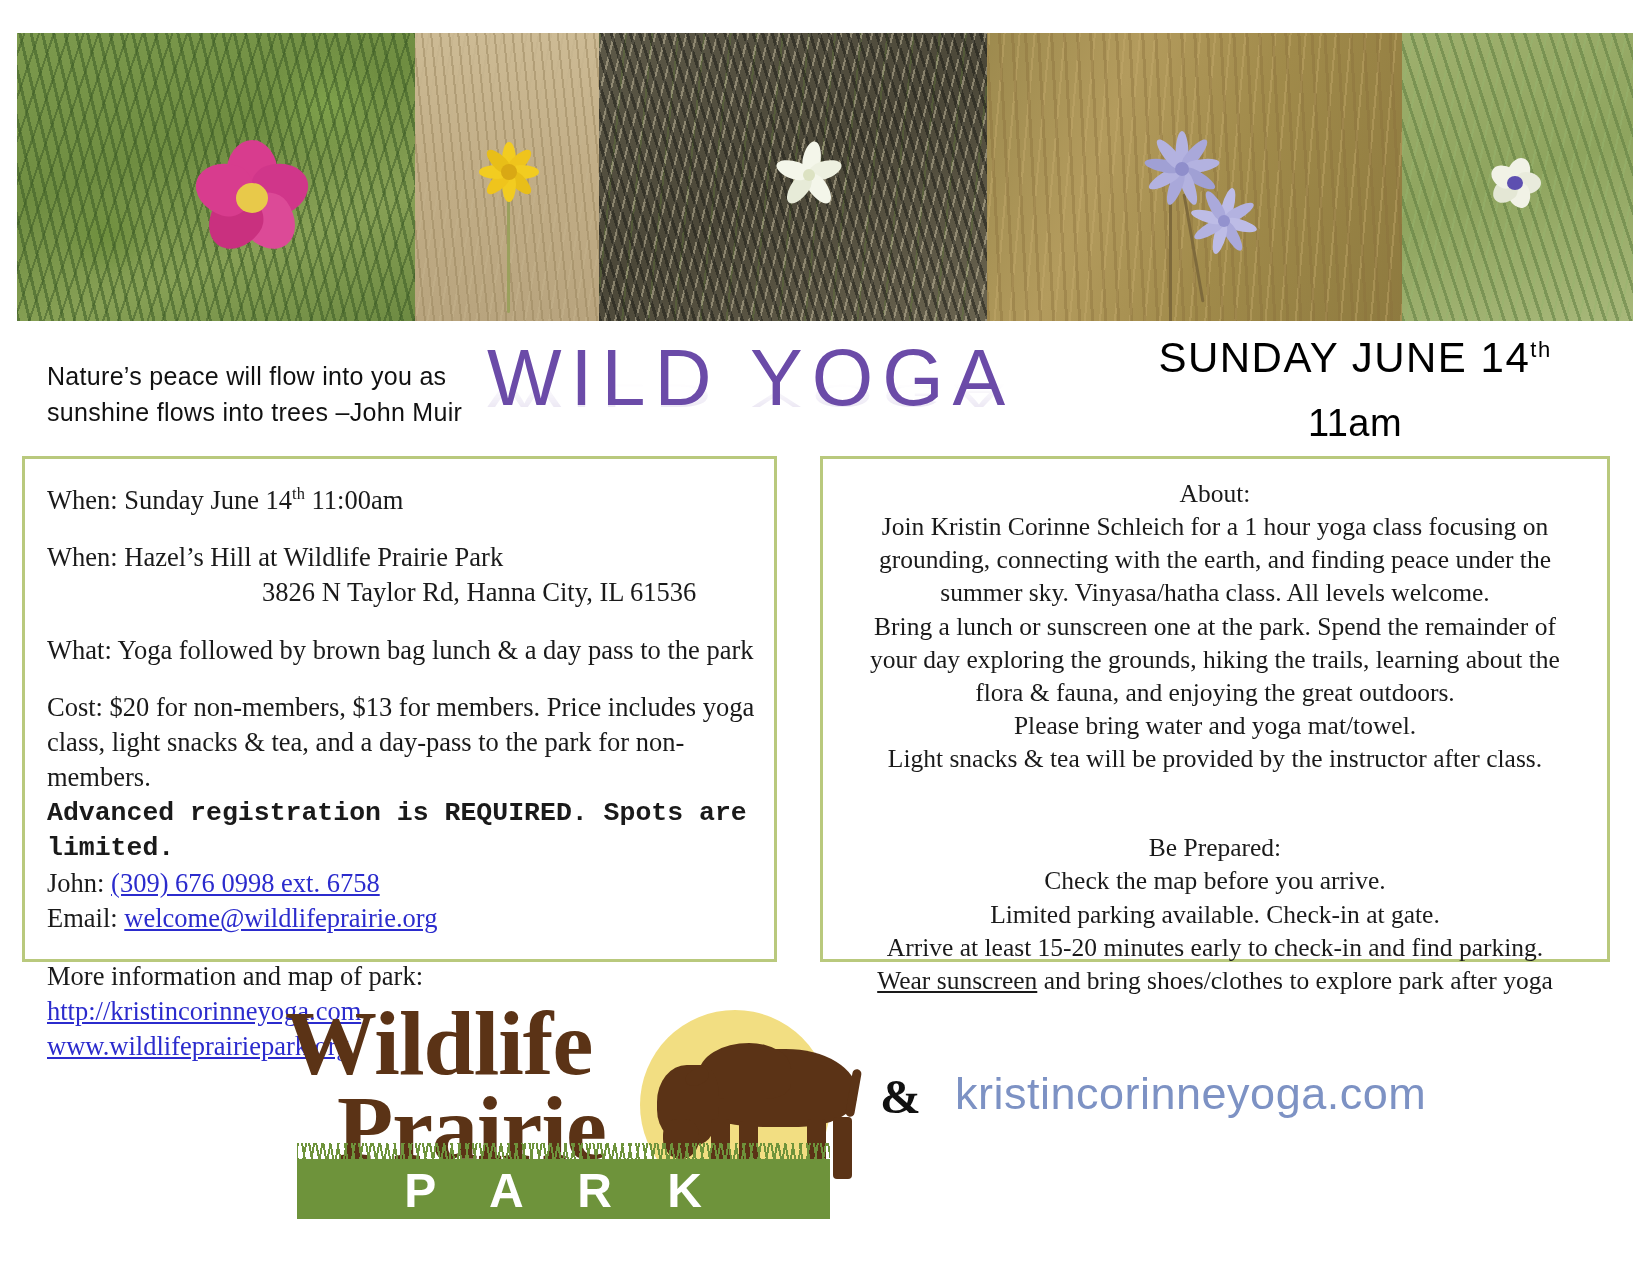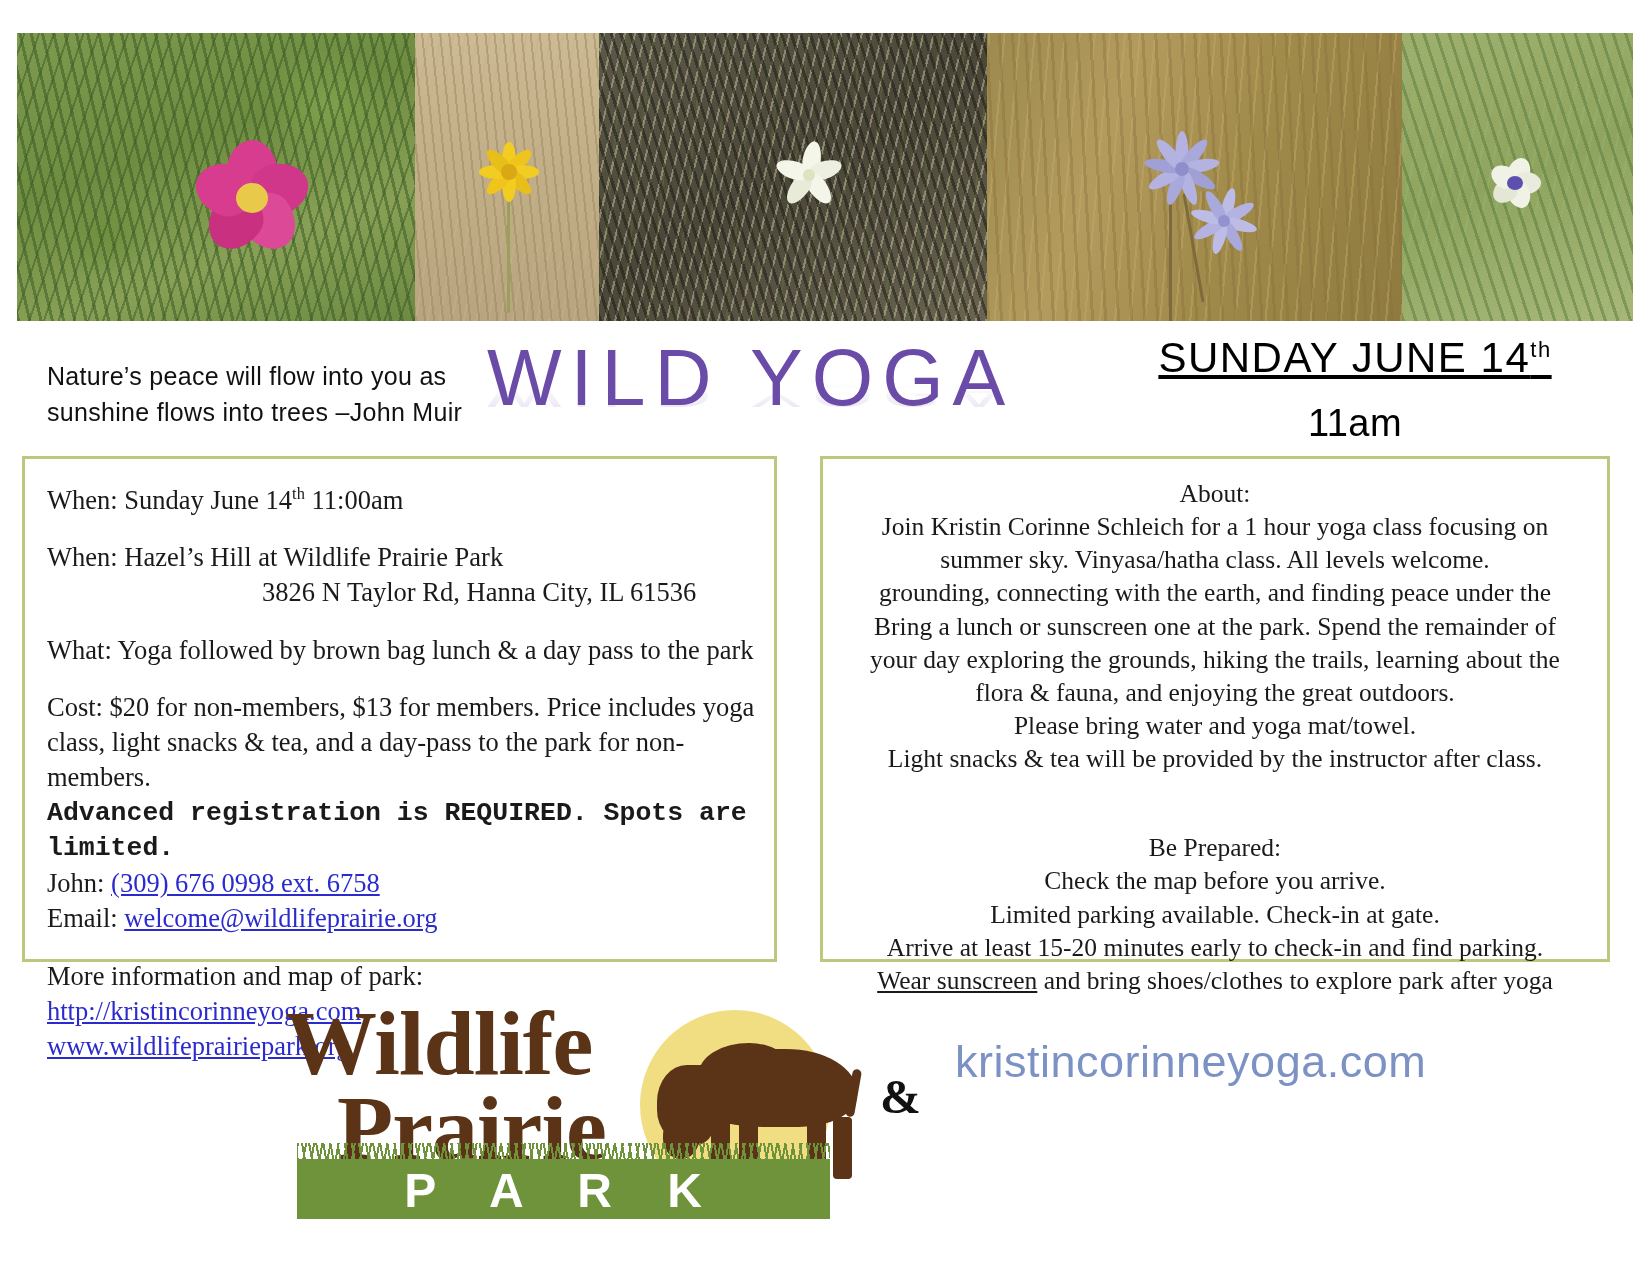--- a/index.html
+++ b/index.html
@@ -85,21 +85,21 @@
     transform:scaleY(-0.42);transform-origin:top left;
     opacity:.20;
     -webkit-mask-image:linear-gradient(to bottom, rgba(0,0,0,.75), rgba(0,0,0,0) 85%);
     mask-image:linear-gradient(to bottom, rgba(0,0,0,.75), rgba(0,0,0,0) 85%);
     pointer-events:none;
   }
   .datebox{
     position:absolute;left:1125px;top:334px;width:460px;text-align:center;
     font-family:"Liberation Sans",sans-serif;color:#000;
   }
-  .datebox .d1{font-size:42px;letter-spacing:1.5px;white-space:nowrap;text-decoration:underline;}
+  .datebox .d1{font-size:42px;letter-spacing:1.5px;white-space:nowrap;}
   .datebox .d1 sup{font-size:22px;}
   .datebox .d2{font-size:38px;margin-top:20px;letter-spacing:.5px;}
 
   
   .box{
     position:absolute;border:3px solid #B9C97D;background:#fff;
     box-sizing:border-box;
   }
   .box-left{left:22px;top:456px;width:755px;height:506px;padding:24px 0 0 22px;}
   .box-right{left:820px;top:456px;width:790px;height:506px;padding:18px 14px 0 14px;text-align:center;}
@@ -170,21 +170,21 @@
   .bison .l2{left:84px;top:78px;}
   .bison .l3{left:152px;top:76px;}
   .bison .l4{left:178px;top:74px;}
   .bison .tail{position:absolute;left:194px;top:26px;width:9px;height:48px;background:#5B3316;border-radius:5px;transform:rotate(10deg);}
 
   .amp{
     position:absolute;left:880px;top:1068px;
     font-family:"Liberation Serif",serif;font-size:49px;color:#111;font-weight:bold;
   }
   .kcy{
-    position:absolute;left:955px;top:1036px;
+    position:absolute;left:955px;top:1068px;
     font-family:"Liberation Sans",sans-serif;font-size:45px;color:#7D92C4;
     letter-spacing:.5px;white-space:nowrap;
   }
 </style>
 </head>
 <body>
 
 <div class="page">
 
   <div class="photostrip">
@@ -317,22 +317,22 @@
     <div class="gap"></div>
 
     <p>More information and map of park:</p>
     <p><a class="link" href="#">http://kristincorinneyoga.com</a></p>
     <p><a class="link" href="#">www.wildlifeprairiepark.org</a></p>
   </div>
 
   <div class="box box-right">
     <p>About:</p>
     <p>Join Kristin Corinne Schleich for a 1 hour yoga class focusing on</p>
+    <p>grounding, connecting with the earth, and finding peace under the</p>
     <p>summer sky. Vinyasa/hatha class. All levels welcome.</p>
-    <p>grounding, connecting with the earth, and finding peace under the</p>
     <p>Bring a lunch or sunscreen one at the park. Spend the remainder of</p>
     <p>your day exploring the grounds, hiking the trails, learning about the</p>
     <p>flora &amp; fauna, and enjoying the great outdoors.</p>
     <p>Please bring water and yoga mat/towel.</p>
     <p>Light snacks &amp; tea will be provided by the instructor after class.</p>
 
     <div class="gap-big"></div>
 
     <p>Be Prepared:</p>
     <p>Check the map before you arrive.</p>

